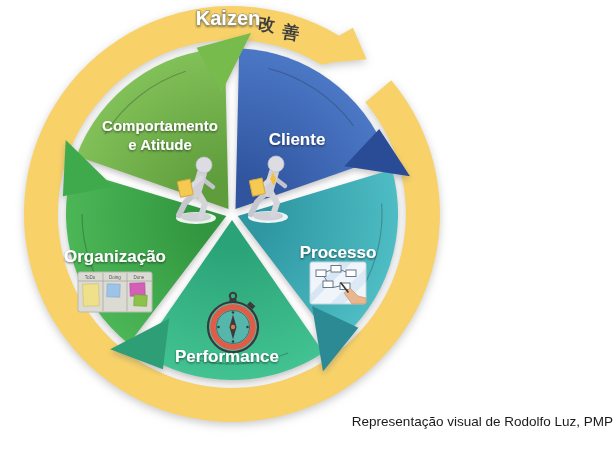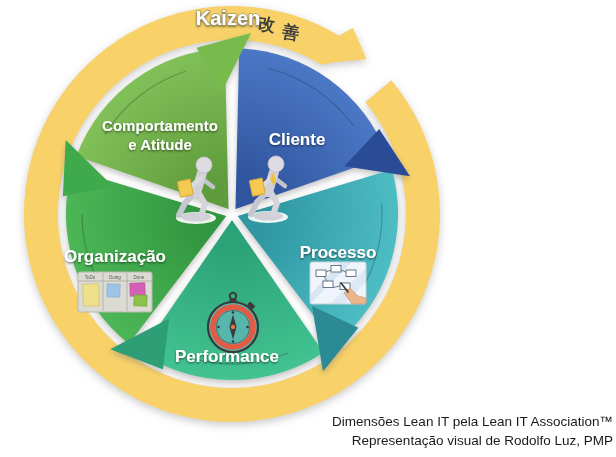--- a/index.html
+++ b/index.html
@@ -152,17 +152,16 @@
     <text class="seg-label" x="227" y="362" font-size="17">Performance</text>
     <text class="seg-label" x="115" y="262" font-size="17">Organização</text>
   </g>
 
   <text class="kaizen" x="228" y="25" font-size="20" filter="url(#txtShadow)">Kaizen</text>
   <text class="kanji" x="266" y="30" font-size="17" transform="rotate(9 266 30)">改</text>
   <text class="kanji" x="290" y="38" font-size="17" transform="rotate(9 290 38)">善</text>
 </svg>
 
 <div class="caption">
-  <div>Dimensões Lean IT pela Lean IT Association™</div>
   <div>Representação visual de Rodolfo Luz, PMP</div>
 </div>
 
 </div>
 
 </body></html>

